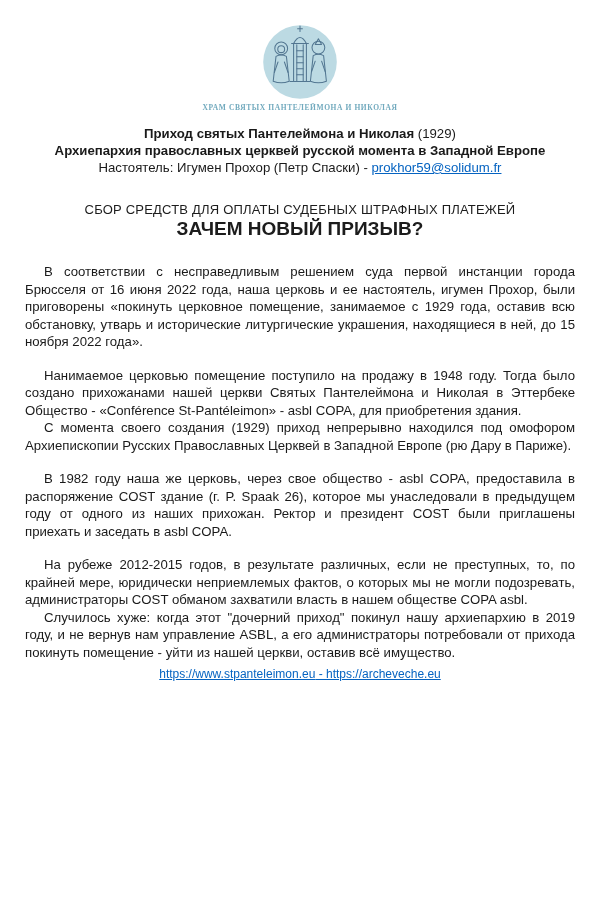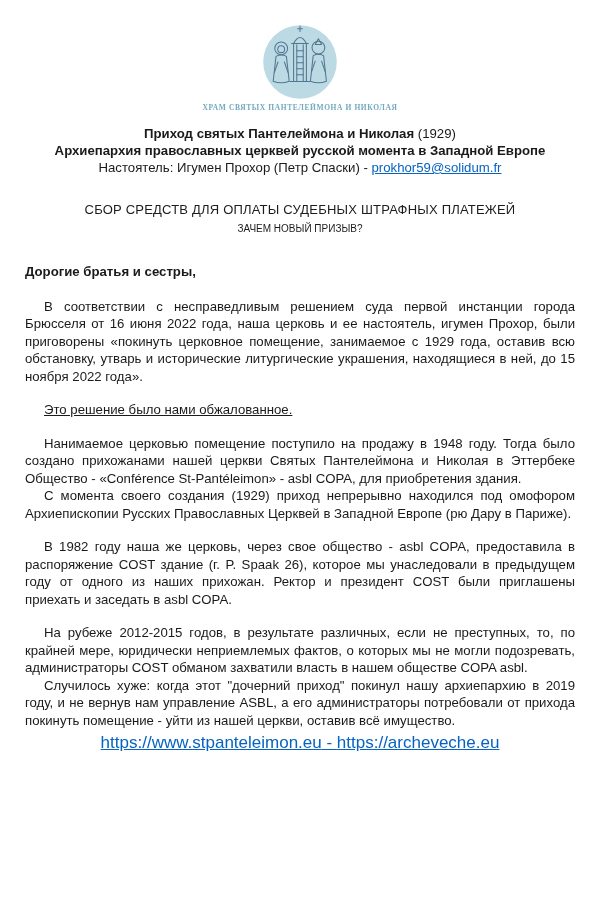--- a/index.html
+++ b/index.html
@@ -32,30 +32,30 @@
   .header { margin-top: 13px; text-align: center; font-size: 13.2px; line-height: 17px; }
   .header .bold { font-weight: bold; }
   .link {
     color: #0563c1;
     text-decoration: underline;
     cursor: pointer;
   }
   
   .title-block { margin-top: 24px; text-align: center; color: #1c1c1c; }
   .title-line1 { font-size: 13px; line-height: 20px; letter-spacing: 0.2px; }
-  .title-line2 { font-size: 10px; line-height: 18px; }
+  .title-line2 { font-size: 19px; line-height: 18px; font-weight: bold; }
   
   .doc { margin-top: 25px; font-size: 13.2px; line-height: 17.5px; }
   .salutation { font-weight: bold; margin-bottom: 17px; }
   .para { text-align: justify; text-indent: 19px; }
   .it { }
   .ul { text-decoration: underline; }
   .spaced { margin-top: 16px; }
   
-  .footer { margin-top: 5px; text-align: center; font-size: 17px; line-height: 17px; }
+  .footer { margin-top: 5px; text-align: center; font-size: 12px; line-height: 17px; }
 </style>
 </head>
 <body>
 
 <div class="page">
 
   <div class="logo-wrap">
     <svg class="logo-svg" viewBox="0 0 100 100" aria-hidden="true">
       <circle cx="50" cy="50" r="46" fill="#bcdae3"></circle>
       <g stroke="#527691" fill="none" stroke-width="1.3" stroke-linecap="round" stroke-linejoin="round">
@@ -89,26 +89,24 @@
     <div class="bold">Архиепархия православных церквей русской момента в Западной Европе</div>
     <div><span>Настоятель: Игумен Прохор (Петр Спаски) - </span><a class="link">prokhor59@solidum.fr</a></div>
   </header>
 
   <section class="title-block">
     <div class="title-line1">СБОР СРЕДСТВ ДЛЯ ОПЛАТЫ СУДЕБНЫХ ШТРАФНЫХ ПЛАТЕЖЕЙ</div>
     <div class="title-line2">ЗАЧЕМ НОВЫЙ ПРИЗЫВ?</div>
   </section>
 
   <main class="doc">
-    <p class="salutation">Дорогие братья и сестры,</p>
 
     <p class="para"><span>В соответствии с несправедливым решением суда первой инстанции города Брюсселя от 16 июня 2022 года, наша церковь и ее настоятель, игумен Прохор, были приговорены </span><span class="it">«покинуть церковное помещение, занимаемое с 1929 года, оставив всю обстановку, утварь и исторические литургические украшения, находящиеся в ней, до 15 ноября 2022 года».</span></p>
 
 
-    <p class="para spaced"><span class="ul">Это решение было нами обжалованное.</span></p>
 
     <p class="para spaced">Нанимаемое церковью помещение поступило на продажу в 1948 году. Тогда было создано прихожанами нашей церкви Святых Пантелеймона и Николая в Эттербеке Общество - «Conférence St-Pantéleimon» - asbl COPA, для приобретения здания.</p>
     <p class="para">С момента своего создания (1929) приход непрерывно находился под омофором Архиепископии Русских Православных Церквей в Западной Европе (рю Дару в Париже).</p>
 
 
     <p class="para spaced">В 1982 году наша же церковь, через свое общество - asbl COPA, предоставила в распоряжение COST здание (г. P. Spaak 26), которое мы унаследовали в предыдущем году от одного из наших прихожан. Ректор и президент COST были приглашены приехать и заседать в asbl COPA.</p>
 
     <p class="para spaced">На рубеже 2012-2015 годов, в результате различных, если не преступных, то, по крайней мере, юридически неприемлемых фактов, о которых мы не могли подозревать, администраторы COST обманом захватили власть в нашем обществе COPA asbl.</p>
     <p class="para"><span>Случилось хуже: когда этот </span><span class="it">"дочерний приход"</span><span> покинул нашу архиепархию в 2019 году, и не вернув нам управление ASBL, а его администраторы потребовали от прихода покинуть помещение - уйти из нашей церкви, оставив всё имущество.</span></p>
   </main>

